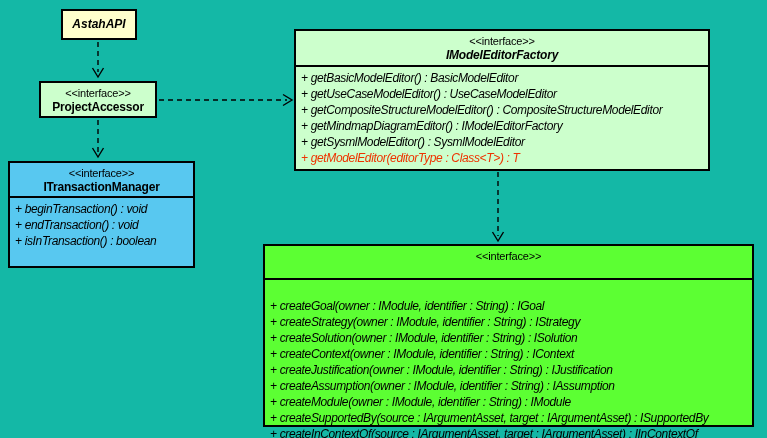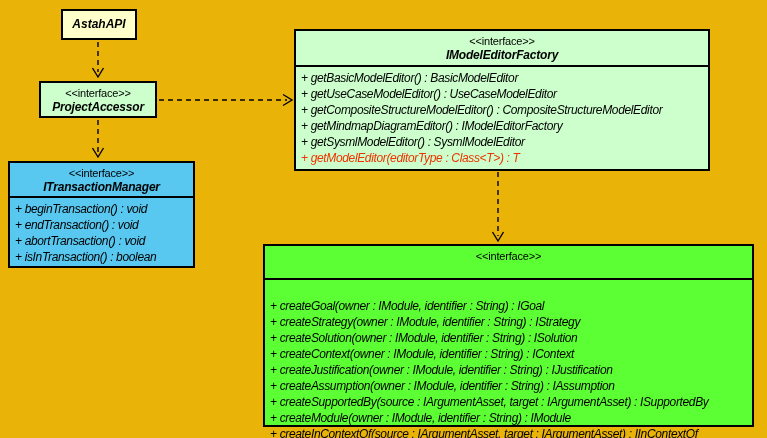--- a/index.html
+++ b/index.html
@@ -1,27 +1,27 @@
 <!DOCTYPE html>
 <html><head>
 <meta charset="utf-8">
 <style>
   html,body { margin:0; padding:0; background:#ffffff; }
   .canvas {
-    position:relative; width:767px; height:438px; background:#eab308;
+    position:relative; width:767px; height:438px; background:#14b8a6;
     font-family:"Liberation Sans", sans-serif; overflow:hidden;
   }
   .uml-box {
     position:absolute; border:2px solid #000; box-sizing:border-box;
     color:#000;
   }
   .box-hdr { text-align:center; padding-top:3px; }
   .hdr-divider { border-bottom:2px solid #000; }
   .stereotype { font-size:11px; line-height:14px; letter-spacing:-0.2px; }
-  .box-name { font-size:12px; line-height:15px; font-weight:bold; letter-spacing:-0.2px;font-style:italic; }
+  .box-name { font-size:12px; line-height:15px; font-weight:bold; letter-spacing:-0.2px; }
   .name-italic { font-style:italic; }
   .methods {
     list-style:none; margin:0; padding:3px 0 0 5px;
   }
   .methods li {
     font-size:12px; font-style:italic; line-height:16px;
     letter-spacing:-0.35px; white-space:nowrap;
   }
   .single-name { font-size:12px; font-weight:bold; font-style:italic; text-align:center; line-height:26px; }
   svg.arrows { position:absolute; left:0; top:0; width:767px; height:438px; pointer-events:none; }
@@ -63,21 +63,20 @@
   </div>
 
   <div class="uml-box" style="left: 8px; top: 161px; width: 187px; height: 107px; background: rgb(88, 200, 240);">
     <div class="box-hdr hdr-divider" style="height:30px;">
       <div class="stereotype">&lt;&lt;interface&gt;&gt;</div>
       <div class="box-name">ITransactionManager</div>
     </div>
     <ul class="methods">
         <li>+ beginTransaction() : void</li>
         <li>+ endTransaction() : void</li>
-        <li>+ abortTransaction() : void</li>
         <li>+ isInTransaction() : boolean</li>
       </ul>
   </div>
 
   <div class="uml-box" style="left: 294px; top: 29px; width: 416px; height: 142px; background: rgb(204, 255, 204);">
     <div class="box-hdr hdr-divider" style="height:31px;">
       <div class="stereotype">&lt;&lt;interface&gt;&gt;</div>
       <div class="box-name name-italic">IModelEditorFactory</div>
     </div>
     <ul class="methods">
@@ -94,19 +93,19 @@
     <div class="box-hdr hdr-divider" style="height:29px;">
       <div class="stereotype">&lt;&lt;interface&gt;&gt;</div>
     </div>
     <ul class="methods" style="padding-top:18px;">
         <li>+ createGoal(owner : IModule, identifier : String) : IGoal</li>
         <li>+ createStrategy(owner : IModule, identifier : String) : IStrategy</li>
         <li>+ createSolution(owner : IModule, identifier : String) : ISolution</li>
         <li>+ createContext(owner : IModule, identifier : String) : IContext</li>
         <li>+ createJustification(owner : IModule, identifier : String) : IJustification</li>
         <li>+ createAssumption(owner : IModule, identifier : String) : IAssumption</li>
+        <li>+ createModule(owner : IModule, identifier : String) : IModule</li>
         <li>+ createSupportedBy(source : IArgumentAsset, target : IArgumentAsset) : ISupportedBy</li>
-        <li>+ createModule(owner : IModule, identifier : String) : IModule</li>
         <li>+ createInContextOf(source : IArgumentAsset, target : IArgumentAsset) : IInContextOf</li>
       </ul>
   </div>
 
 </div>
 
 </body></html>

